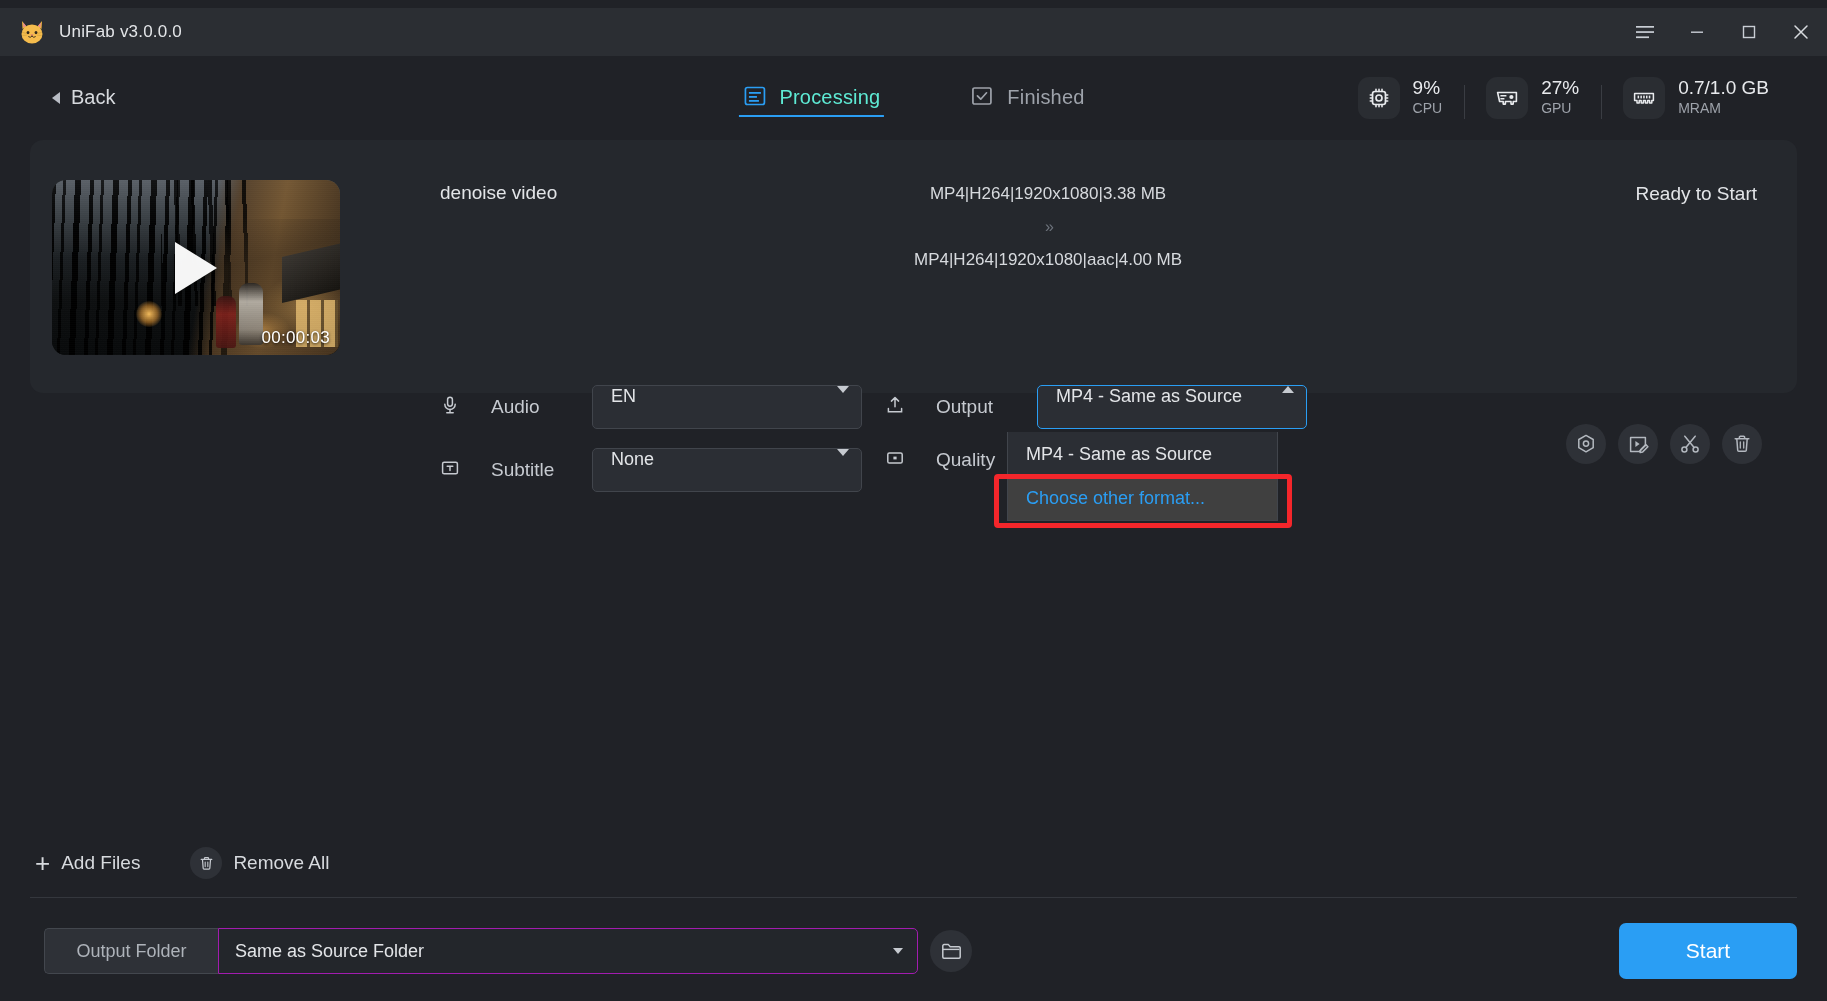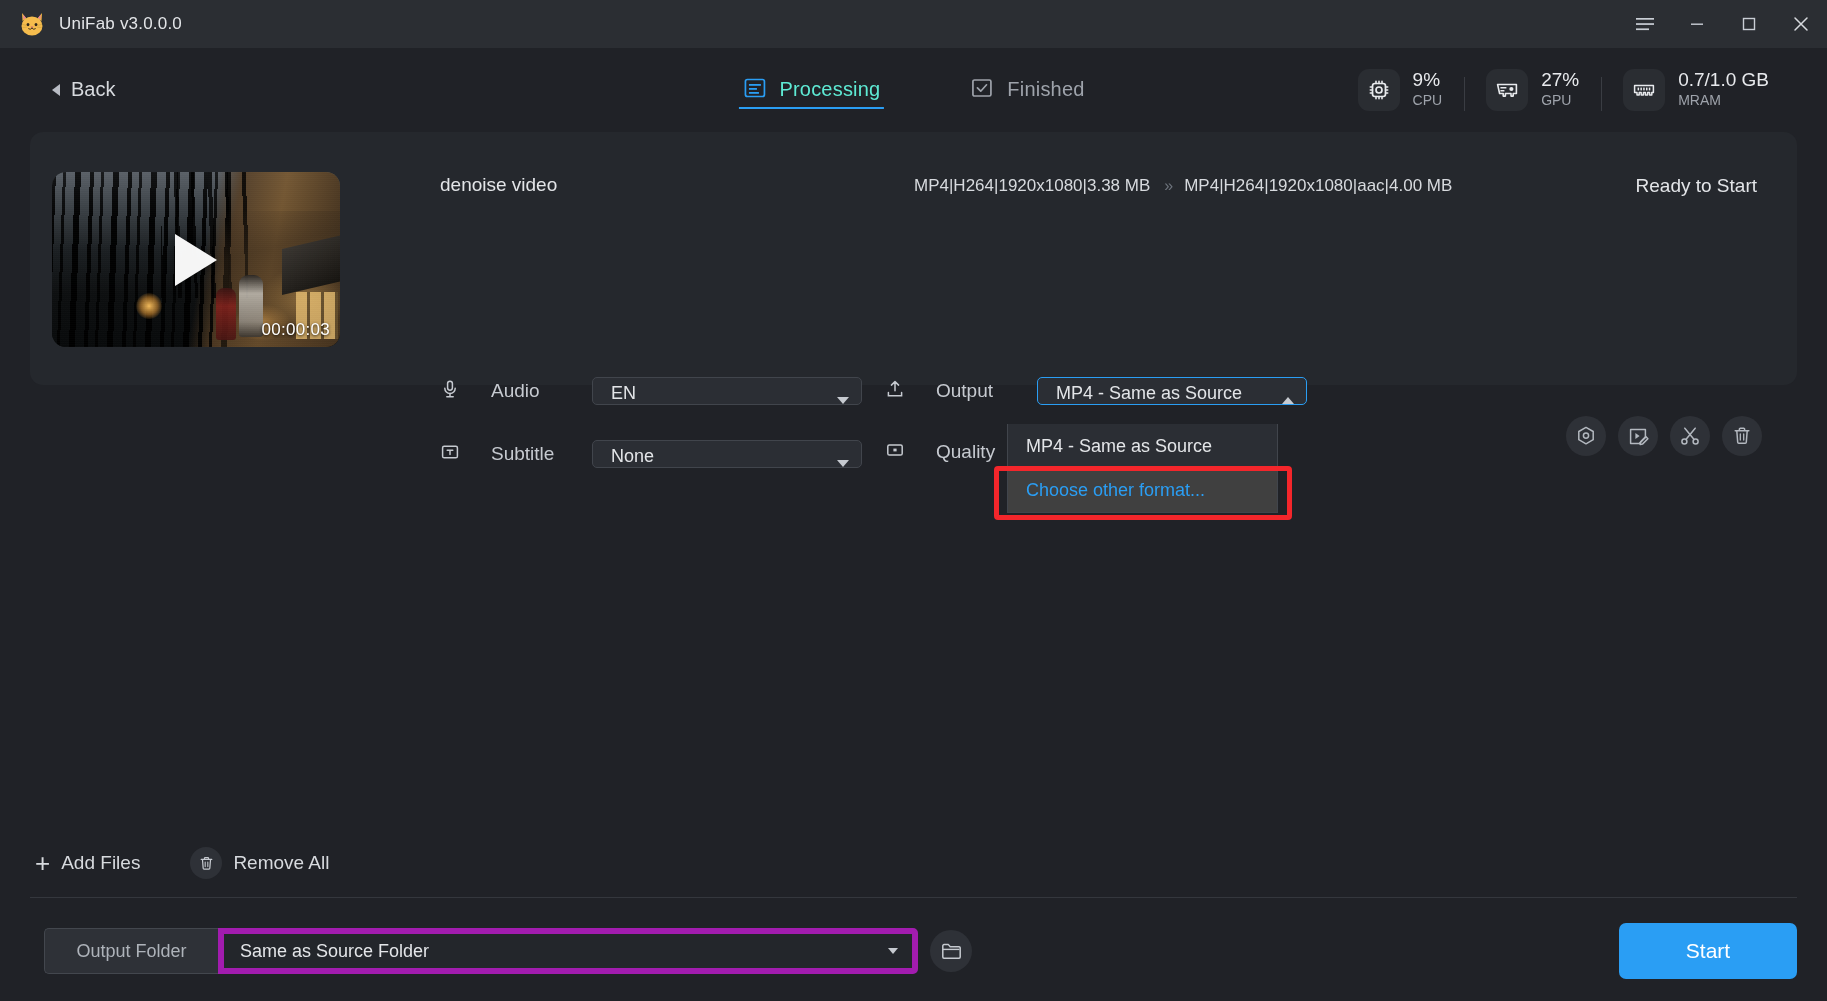--- a/index.html
+++ b/index.html
@@ -24,20 +24,21 @@
   }
 
   
   .titlebar {
     height: 48px;
     background: #2b2e33;
     display: flex;
     align-items: center;
     flex: 0 0 48px;
     position: relative;
+    margin-top: 8px;
   }
   .titlebar-left {
     display: flex;
     align-items: center;
     padding-left: 17px;
     gap: 12px;
   }
   .app-logo {
     width: 30px; height: 30px;
     position: relative;
@@ -297,20 +298,21 @@
     font-size: 19px;
     color: #e3e5e8;
   }
   .fmt-row {
     position: absolute;
     left: 884px;
     top: 44px;
     display: flex;
     align-items: center;
     gap: 14px;
+    flex-direction: column;
   }
   .fmt-text { font-size: 17px; color: #d7dade; white-space: nowrap; }
   .fmt-arrow { color: #6d737c; font-size: 16px; letter-spacing: -3px; }
 
   .ready-text {
     position: absolute;
     right: 40px;
     top: 43px;
     font-size: 19px;
     color: #e3e5e8;
@@ -325,26 +327,26 @@
   .opt-label {
     display: flex;
     align-items: center;
     gap: 31px;
     width: 152px;
   }
   .opt-label-text { font-size: 19px; color: #c6cad0; }
 
   .select {
     width: 270px;
-    height: 28px;
+    height: 44px;
     background: #2b2e34;
     border: 1px solid #41454c;
     border-radius: 5px;
     display: flex;
-    align-items: flex-end;
+    align-items: flex-start;
     padding: 0 12px 0 18px;
     cursor: pointer;
     position: relative;
   }
   .select.open {
     border-color: #2a9ef4;
   }
   .select-value {
     font-size: 18px;
     color: #e3e5e8;
@@ -489,21 +491,21 @@
     align-items: center;
     justify-content: center;
     font-size: 18px;
     color: #aeb3ba;
     margin-left: 14px;
   }
   .of-select {
     height: 46px;
     width: 700px;
     background: #23262b;
-    border: 6px solid #a21caf;
+    border: 1px solid #a21caf;
     border-radius: 0 5px 5px 0;
     display: flex;
     align-items: center;
     padding: 0 14px 0 16px;
     cursor: pointer;
   }
   .of-value {
     flex: 1;
     font-size: 18px;
     color: #e3e5e8;

